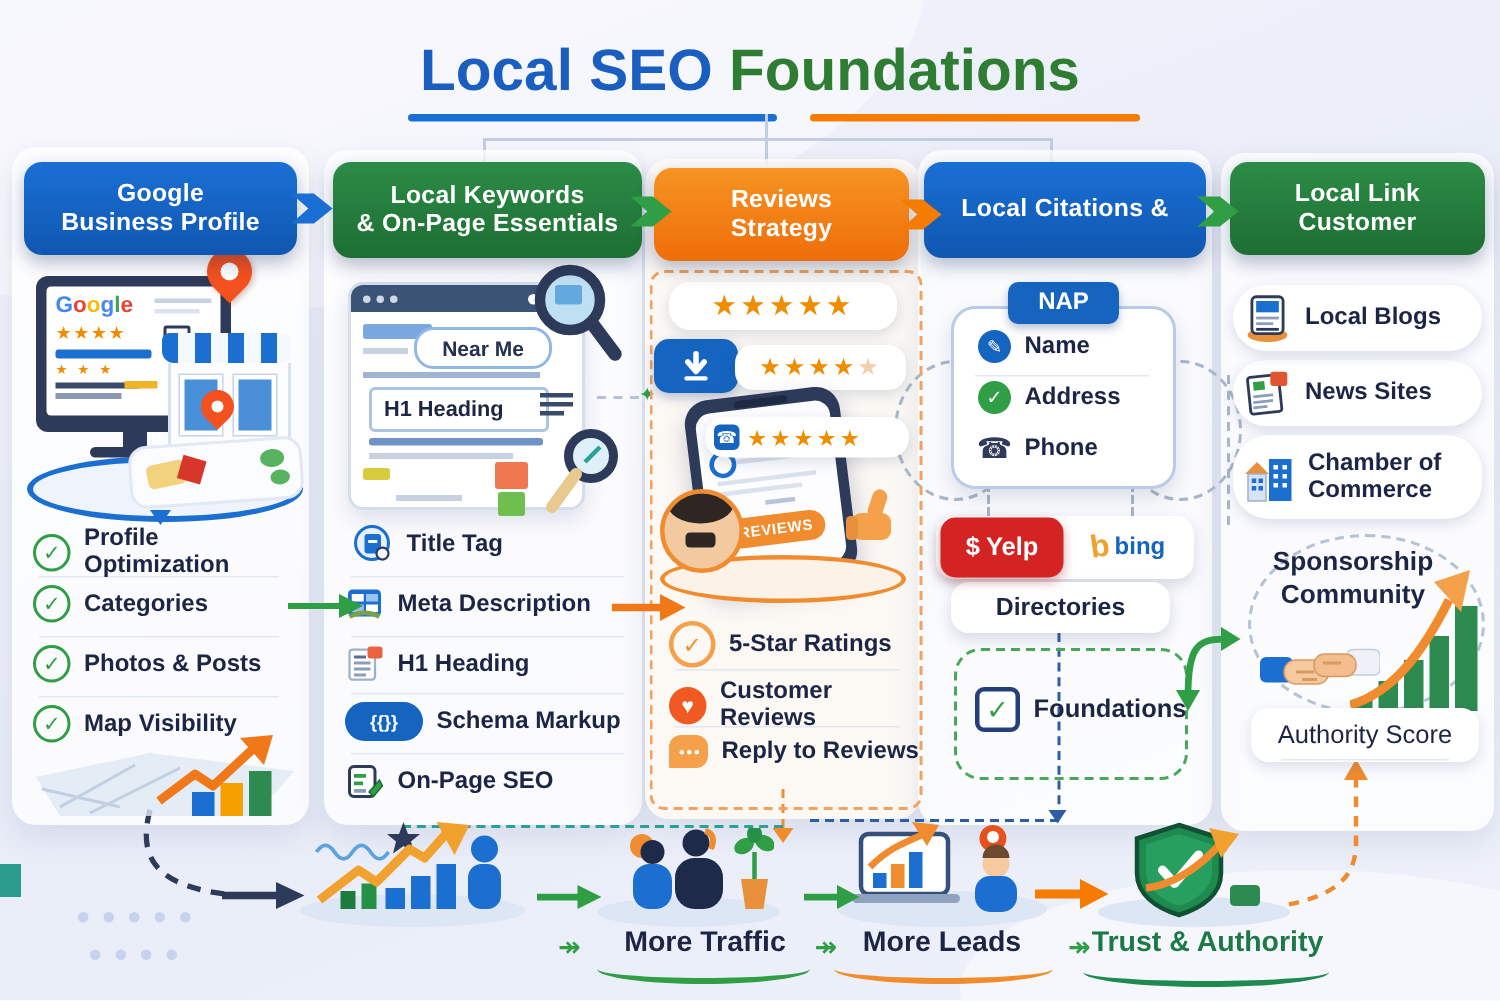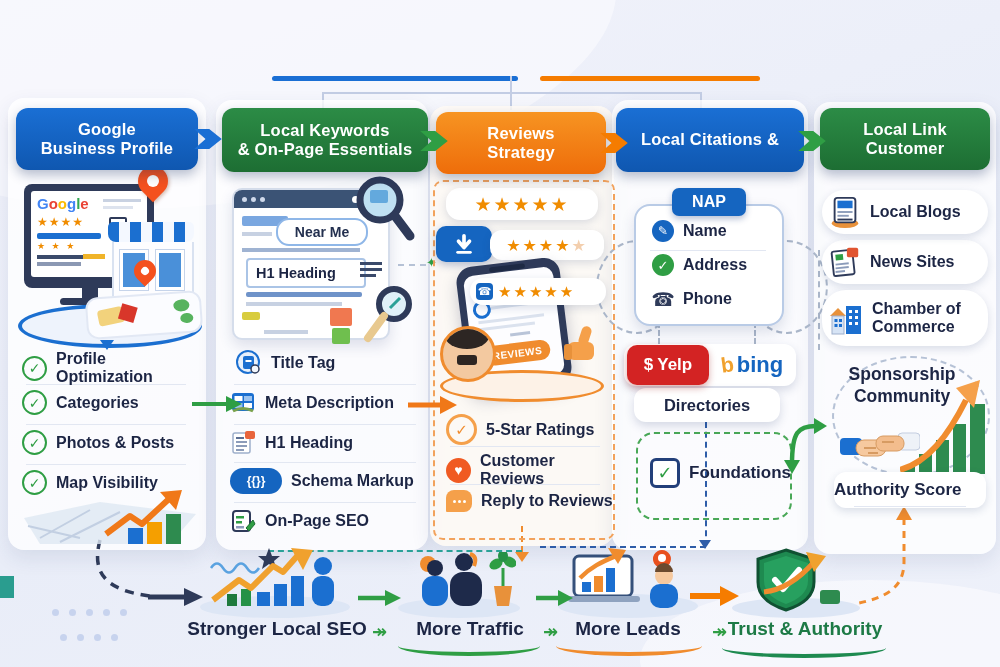--- a/index.html
+++ b/index.html
@@ -38,20 +38,24 @@
 <div id="stage">
 
   <div class="blob" style="left:-140px;top:-120px;width:760px;height:320px;transform:rotate(-9deg)"></div>
   <div class="blob" style="left:640px;top:580px;width:460px;height:160px"></div>
   <div class="abs" style="left:0;top:576px;width:14px;height:22px;background:#2a9d8f"></div>
   <div class="abs" style="left:52px;top:602px">
     <div><span class="dot"></span><span class="dot"></span><span class="dot"></span><span class="dot"></span><span class="dot"></span></div>
     <div style="margin-top:7px;margin-left:8px"><span class="dot"></span><span class="dot"></span><span class="dot"></span><span class="dot"></span></div>
   </div>
 
+  <div class="abs" style="left:0;top:26px;width:1000px;text-align:center;font-size:39px;font-weight:bold;z-index:6">
+    <span style="color:#1a5fc0">Local SEO</span><span> </span>
+    <span style="color:#2e7d32">Foundations</span>
+  </div>
   <div class="abs" style="left:272px;top:76px;width:246px;height:5px;border-radius:3px;background:#1a6fd4"></div>
   <div class="abs" style="left:540px;top:76px;width:220px;height:5px;border-radius:3px;background:#f57c00"></div>
 
   <div class="abs" style="left:322px;top:92px;width:378px;border-top:2px solid #c3cde4"></div>
   <div class="abs" style="left:322px;top:92px;height:17px;border-left:2px solid #c3cde4"></div>
   <div class="abs" style="left:700px;top:92px;height:17px;border-left:2px solid #c3cde4"></div>
   <div class="abs" style="left:510px;top:76px;height:34px;border-left:2px solid #c3cde4"></div>
 
   <div class="panel" style="left:8px;top:98px;width:198px;height:452px"></div>
   <div class="panel" style="left:216px;top:100px;width:212px;height:450px"></div>
@@ -386,21 +390,21 @@
   <div class="dashv" style="left:658px;top:322px;height:22px;border-color:#aab6c9"></div>
   <div class="dashv" style="left:754px;top:322px;height:22px;border-color:#aab6c9"></div>
 
   <div class="abs" style="left:624px;top:344px;width:172px;height:42px;background:#fff;border-radius:12px;box-shadow:0 4px 10px rgba(40,60,110,.18);z-index:4"></div>
   <div class="abs" style="left:627px;top:345px;width:82px;height:40px;background:#d32323;border-radius:10px;display:flex;align-items:center;justify-content:center;gap:4px;color:#fff;font-weight:bold;z-index:5;box-shadow:0 3px 7px rgba(150,20,20,.35)">
     <span style="font-size:17px">$</span>
     <span style="font-size:17px">Yelp</span>
   </div>
   <div class="abs" style="left:712px;top:349px;width:80px;height:32px;display:flex;align-items:center;justify-content:center;gap:3px;font-weight:bold;z-index:5">
     <span style="color:#f0a12e;font-size:21px;transform:rotate(-8deg)">b</span>
-    <span style="color:#1565c0;font-size:22px">bing</span>
+    <span style="color:#1565c0;font-size:16px">bing</span>
   </div>
   <div class="abs" style="left:634px;top:388px;width:146px;height:34px;background:#fff;border-radius:12px;box-shadow:0 4px 10px rgba(40,60,110,.18);display:flex;align-items:center;justify-content:center;font-weight:bold;font-size:16.5px;z-index:4">
     <span>Directories</span>
   </div>
 
   <div class="abs" style="left:636px;top:432px;width:152px;height:84px;border:2px dashed #49a857;border-radius:18px;z-index:2"></div>
   <div class="item" style="left:650px;top:458px;z-index:4">
     <span style="flex:none;width:24px;height:24px;border:3px solid #23407a;border-radius:6px;color:#2f9e44;font-weight:bold;font-size:18px;display:flex;align-items:center;justify-content:center;background:#fff">
         <span>✓</span>
       </span>
@@ -481,21 +485,21 @@
     <path d="M0 92 C28 84 48 58 66 22" stroke="#f08c2e" stroke-width="6" fill="none"></path>
     <polygon points="56,10 80,2 74,30" fill="#f5a04a"></polygon>
   </svg>
   <svg class="abs" style="left:840px;top:420px;z-index:4" width="80" height="54" viewBox="0 0 80 54">
     <rect x="0" y="18" width="22" height="17" rx="4" fill="#1b6fd0"></rect>
     <rect x="58" y="13" width="22" height="17" rx="4" fill="#eef2f8" stroke="#c3cde0"></rect>
     <rect x="16" y="20" width="30" height="16" rx="8" fill="#f6c99f" stroke="#d79b62"></rect>
     <rect x="36" y="16" width="28" height="15" rx="7" fill="#f3bd8d" stroke="#d79b62"></rect>
     <path d="M24 28 h12 M28 33 h10 M42 22 h12" stroke="#d79b62" stroke-width="2" fill="none"></path>
   </svg>
-  <div class="pill" style="left:834px;top:472px;width:152px;height:36px;border-radius:12px;display:flex;align-items:center;font-weight:bold;font-size:17px;z-index:5">
+  <div class="pill" style="left:834px;top:472px;width:152px;height:36px;border-radius:12px;display:flex;align-items:center;justify-content:center;font-weight:normal;font-size:17px;z-index:5">
     <span>Authority Score</span>
   </div>
   <div class="sep" style="left:854px;top:506px;width:112px;z-index:5"></div>
 
   <svg class="abs" style="left:842px;top:506px;z-index:2" width="76" height="104" viewBox="0 0 76 104">
     <path d="M62 12 L62 56 C62 82 44 92 12 98" stroke="#f08c2e" stroke-width="3" fill="none" stroke-dasharray="7 6"></path>
     <polygon points="54,14 62,0 70,14" fill="#f08c2e"></polygon>
   </svg>
 
   <svg class="abs" style="left:88px;top:538px;z-index:2" width="68" height="64" viewBox="0 0 68 64">
@@ -513,21 +517,20 @@
     <rect x="22" y="46" width="10" height="12" fill="#1e7a3d"></rect>
     <rect x="36" y="41" width="10" height="17" fill="#259147"></rect>
     <rect x="52" y="44" width="13" height="14" fill="#1b6fd0"></rect>
     <rect x="69" y="36" width="13" height="22" fill="#1b6fd0"></rect>
     <rect x="86" y="28" width="13" height="30" fill="#1b6fd0"></rect>
     <path d="M8 52 L34 32 L46 40 L68 18 L78 24 L94 6" stroke="#f0a12e" stroke-width="6" fill="none" stroke-linejoin="round"></path>
     <polygon points="86,0 108,2 98,22" fill="#f0a12e"></polygon>
     <circle cx="118" cy="18" r="9" fill="#1b6fd0"></circle>
     <rect x="107" y="28" width="22" height="30" rx="9" fill="#1b6fd0"></rect>
   </svg>
-  <div class="lbl-flow" style="left:186px;top:618px;width:182px">Stronger Local SEO</div>
 
   <div class="miniarrow" style="left:372px;top:621px">↠</div>
   <svg class="abs" style="left:356px;top:588px;z-index:5" width="46" height="20" viewBox="0 0 46 20">
     <line x1="2" y1="10" x2="31" y2="10" stroke="#2f9e44" stroke-width="4.5"></line>
       <polygon points="29,2 45,10 29,18" fill="#2f9e44"></polygon>
   </svg>
 
   <div class="platform" style="left:398px;top:598px;width:122px;height:20px"></div>
   <svg class="abs" style="left:402px;top:552px;z-index:4" width="114" height="60" viewBox="0 0 114 60">
     <circle cx="26" cy="12" r="8" fill="#f08c2e"></circle>

